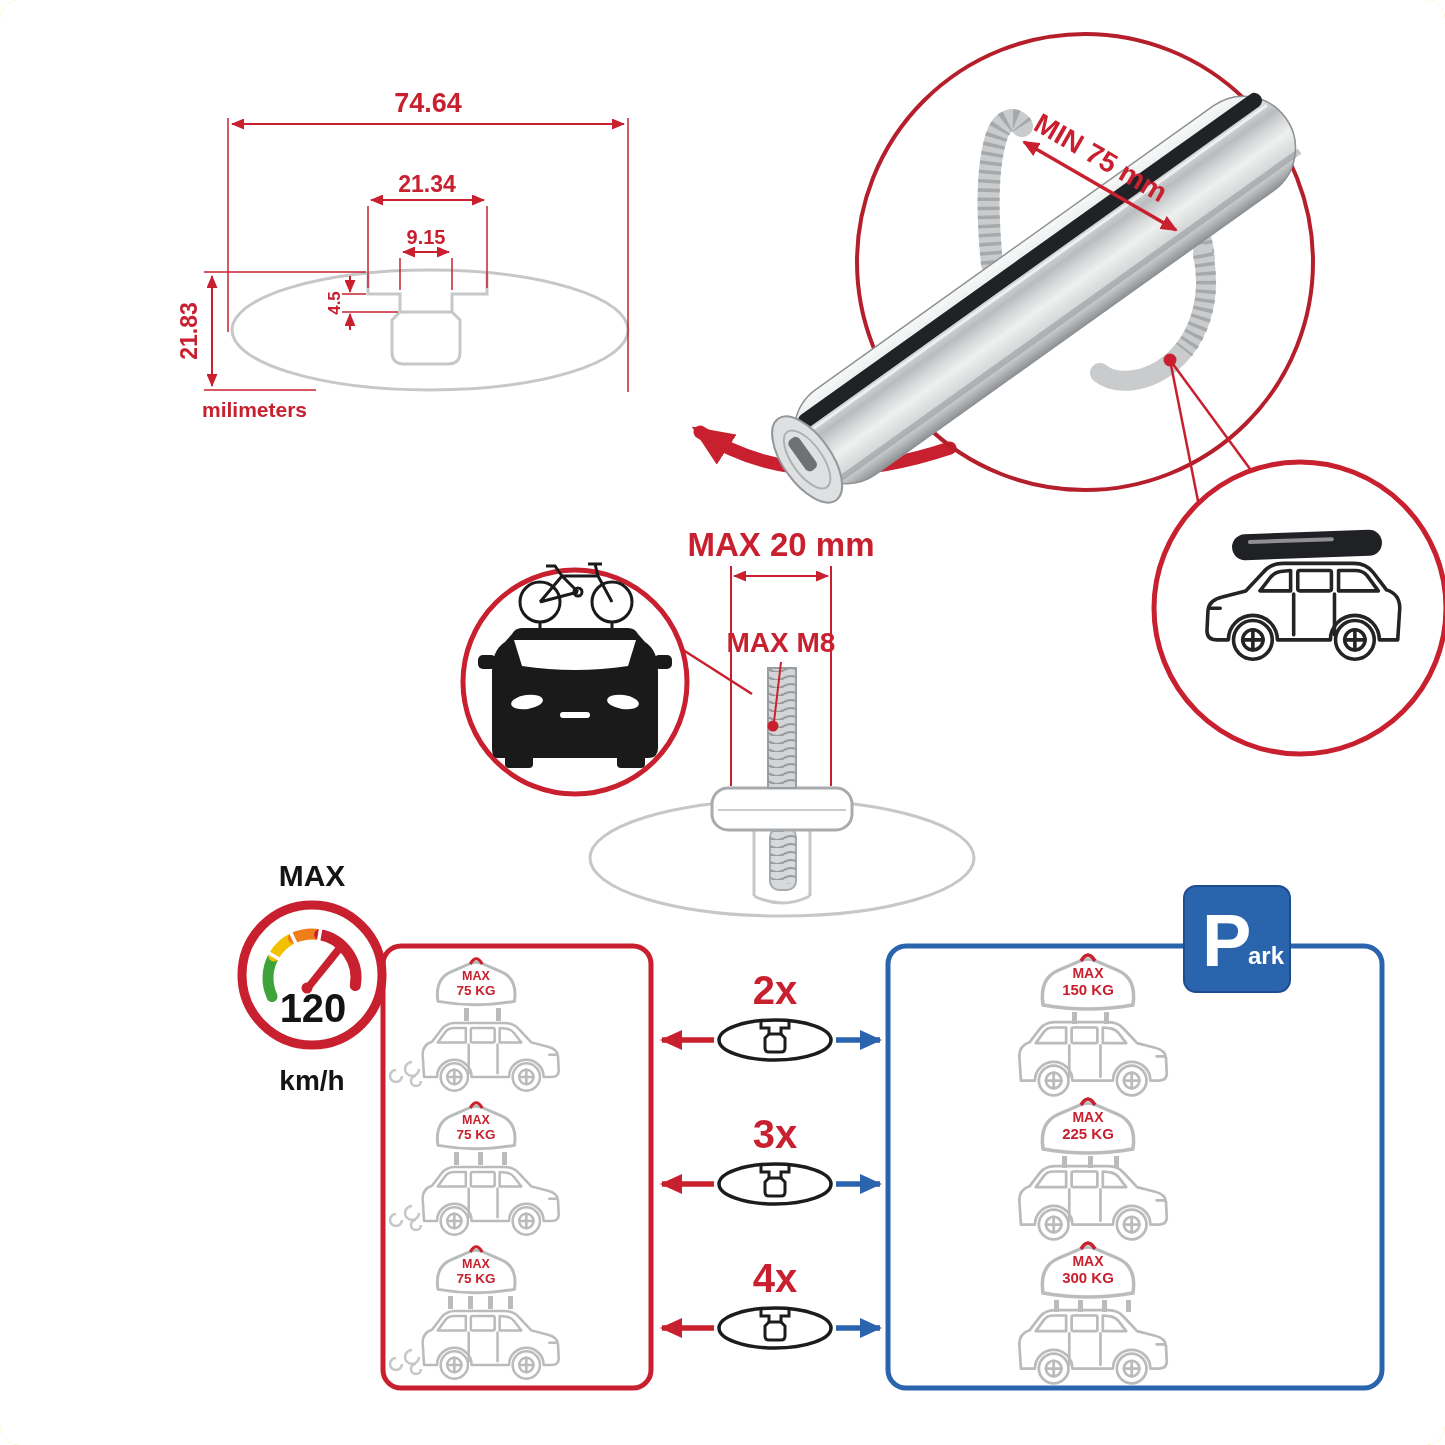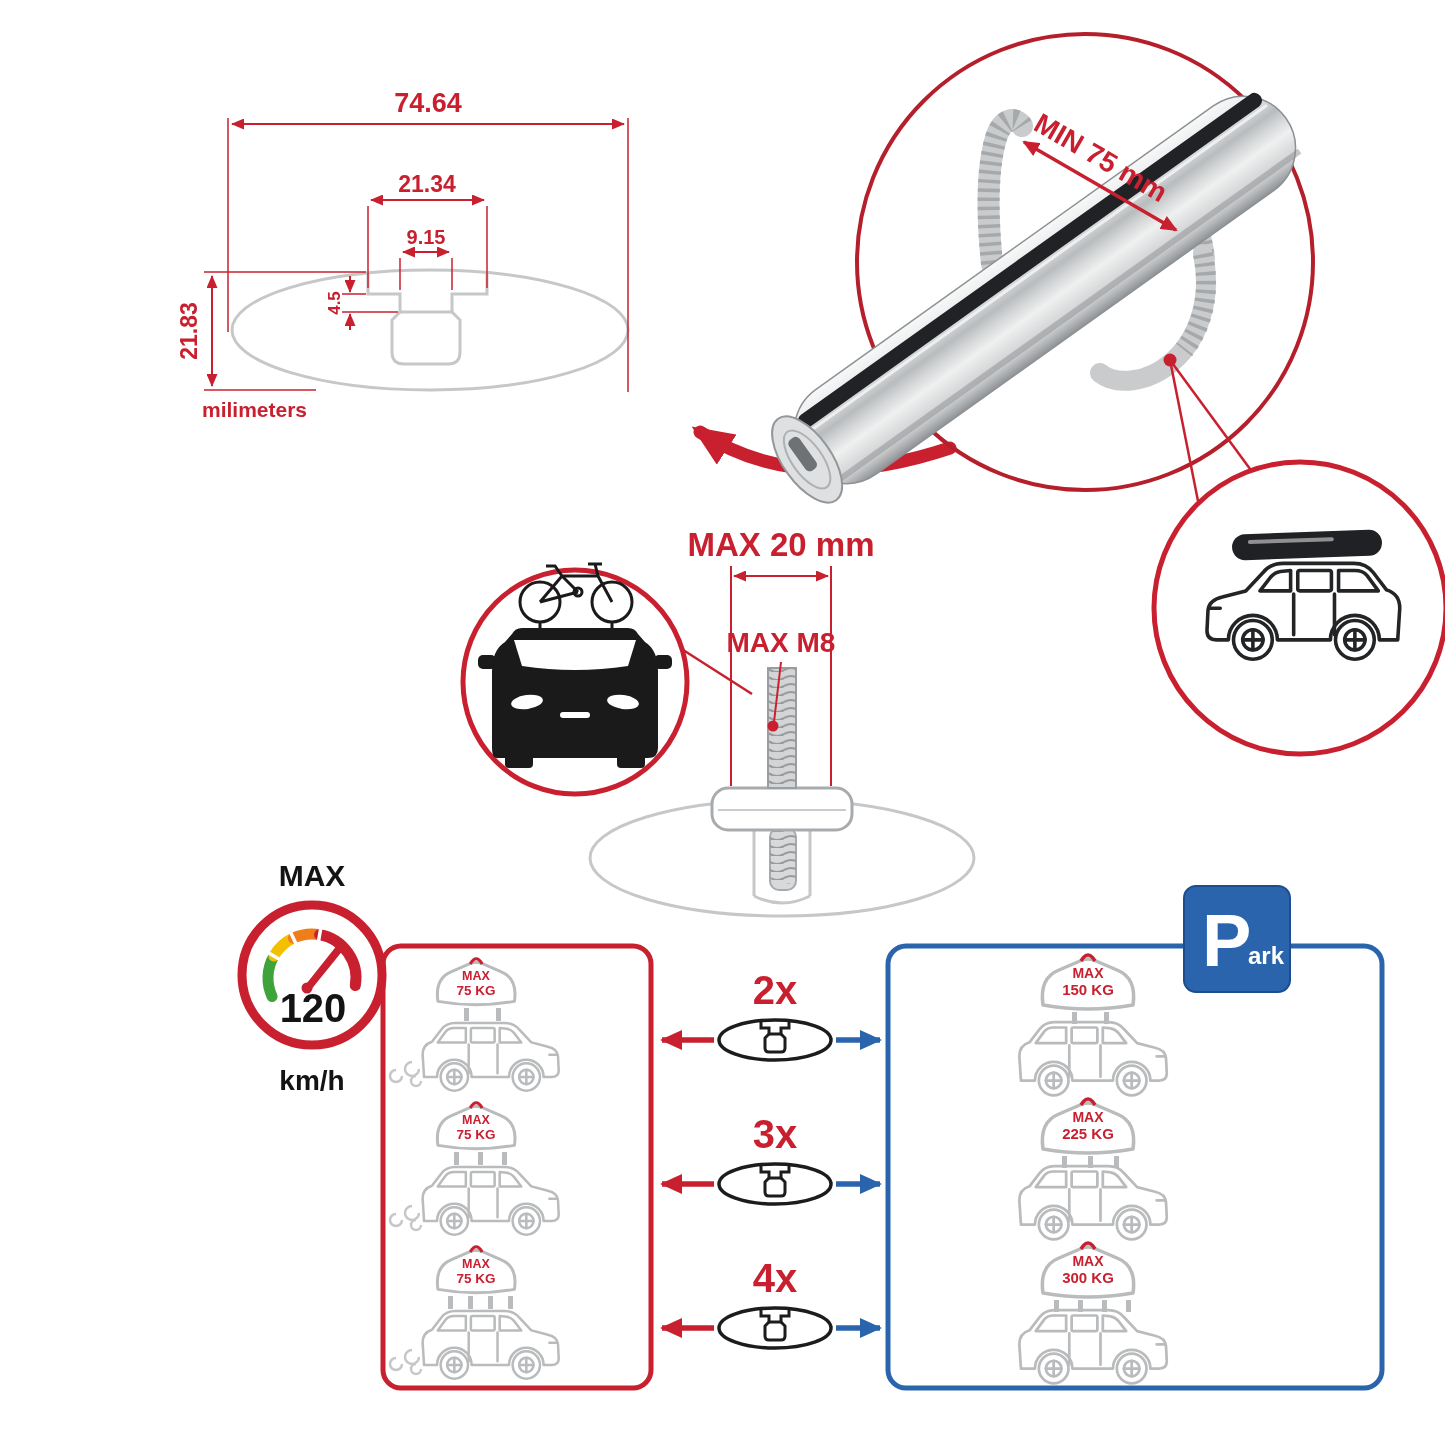--- a/index.html
+++ b/index.html
@@ -1,16 +1,16 @@
 <!DOCTYPE html>
 <html><head>
 <meta charset="utf-8">
 <style>
   html,body{margin:0;padding:0;background:#ffffff;}
-  .canvas{position:relative;width:1445px;height:1445px;background:#fde047;overflow:hidden;}
+  .canvas{position:relative;width:1445px;height:1445px;background:#fde047;overflow:hidden;border-radius:19px;}
   svg{position:absolute;left:0;top:0;}
   svg text{font-family:"Liberation Sans","DejaVu Sans",sans-serif;}
   .t-red{fill:#c8202f;font-weight:700;}
   .t-ink{fill:#141414;font-weight:700;}
   .t-white{fill:#ffffff;font-weight:700;}
   .dimline{stroke:#c8202f;stroke-width:2;fill:none;}
   .extline{stroke:#c8202f;stroke-width:1.5;fill:none;}
   .ghost{stroke:#c5c7c9;stroke-width:3;fill:none;}
 </style>
 </head>

